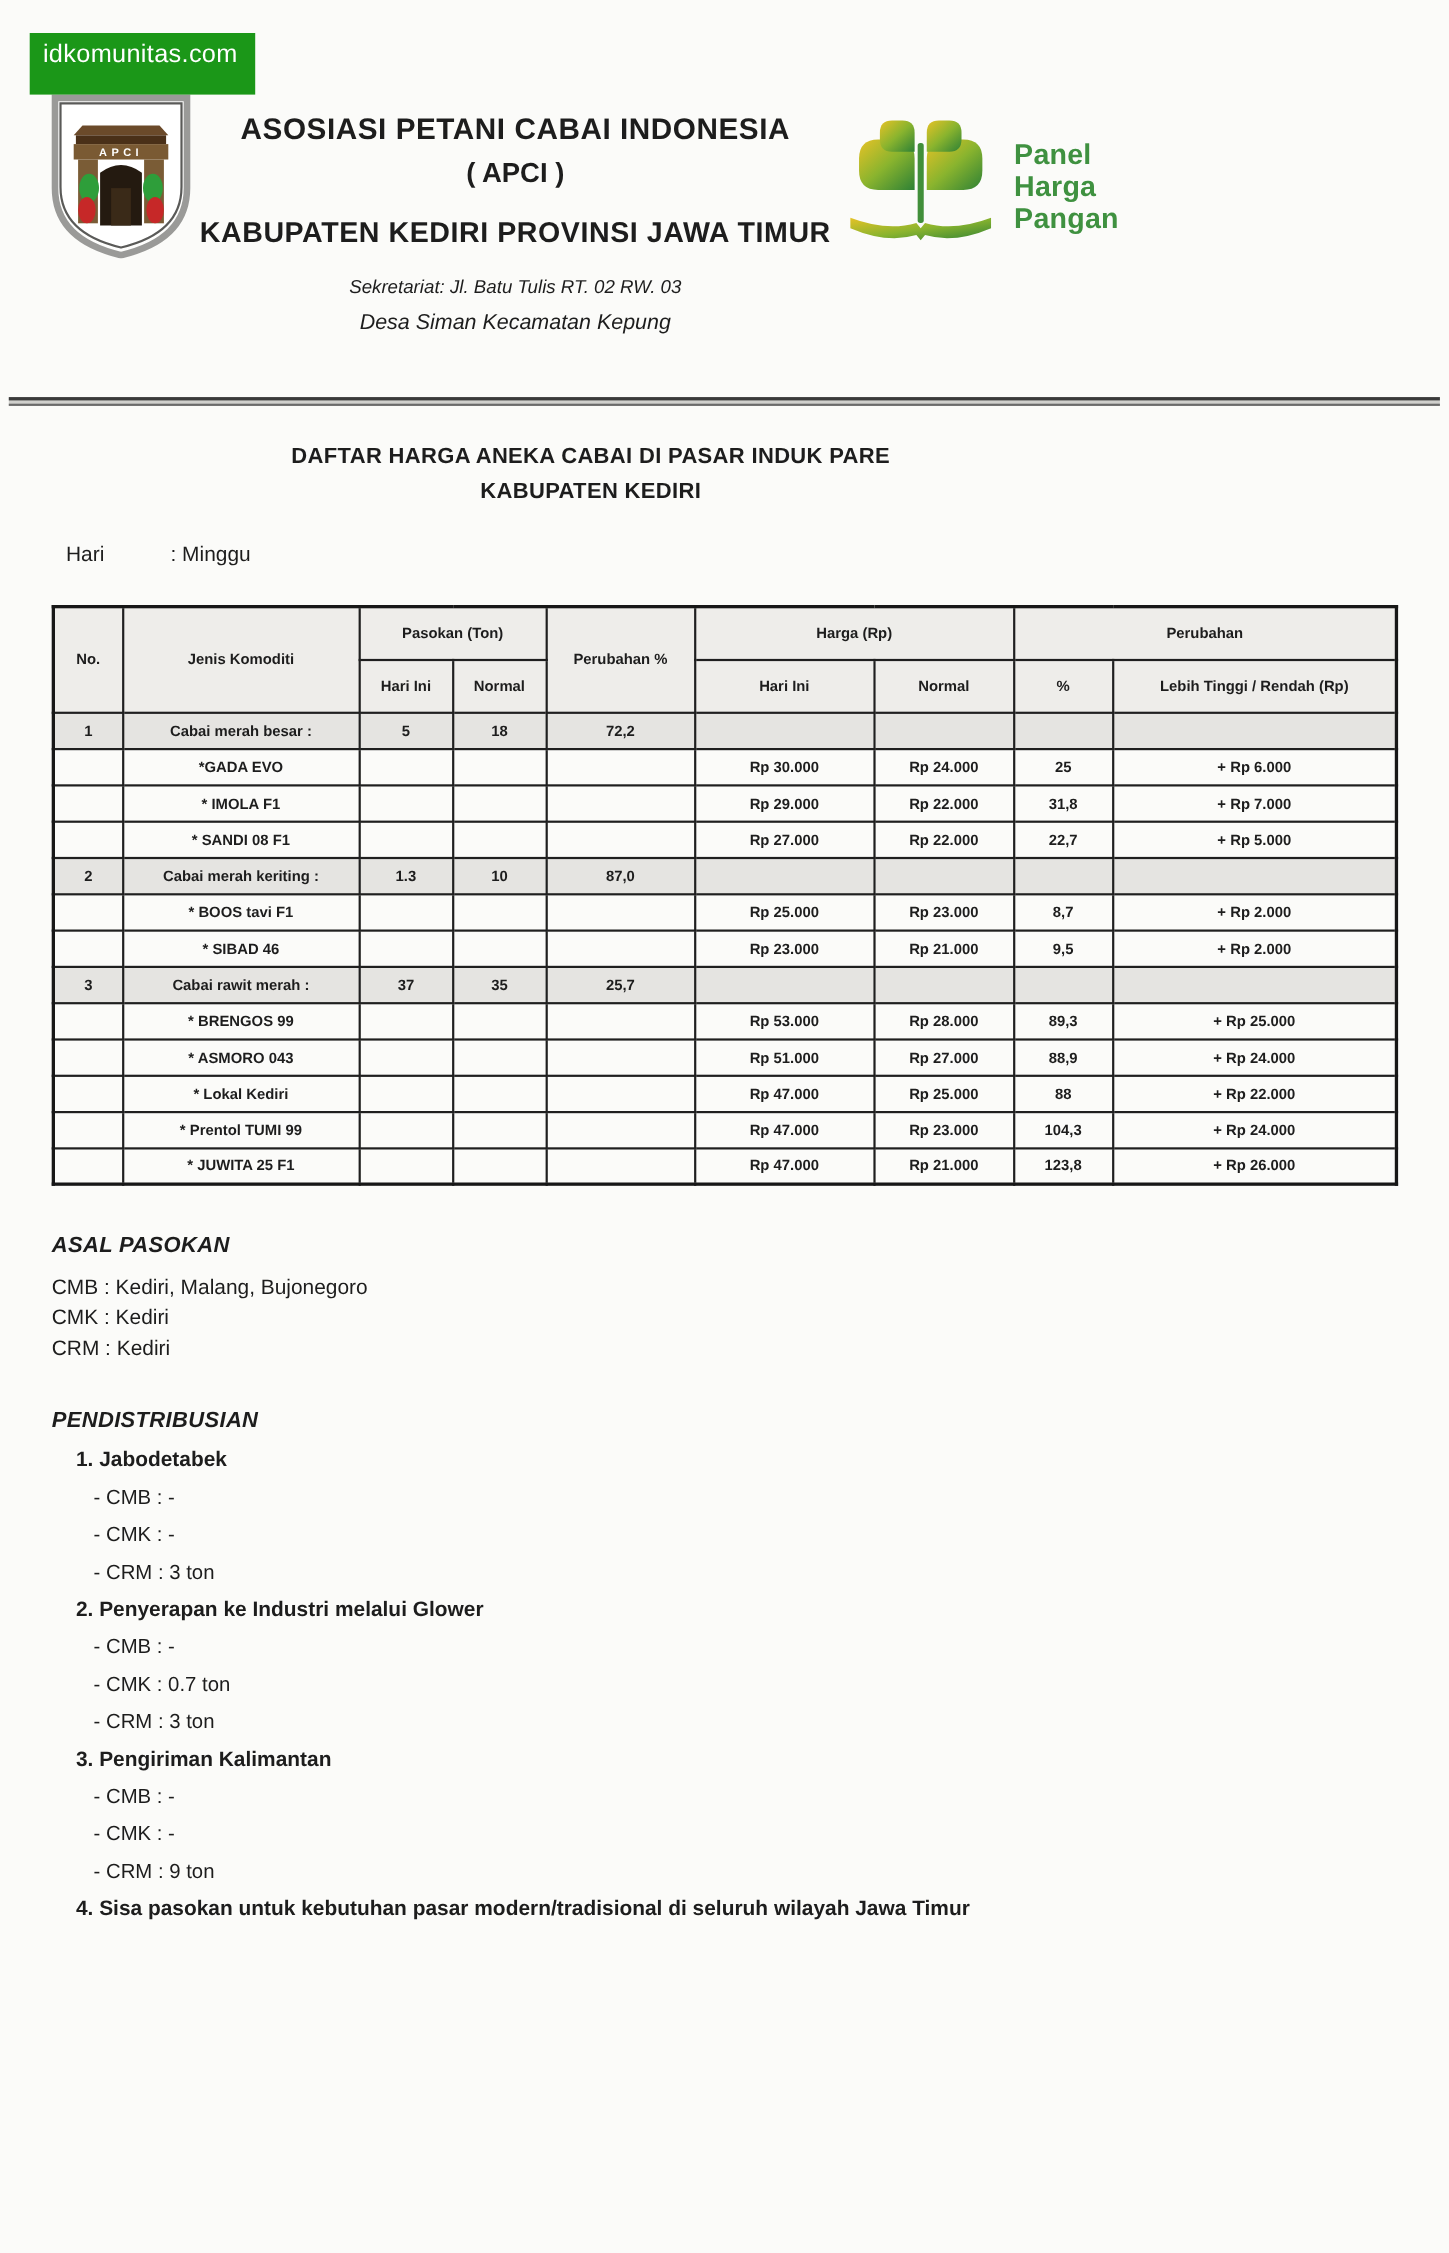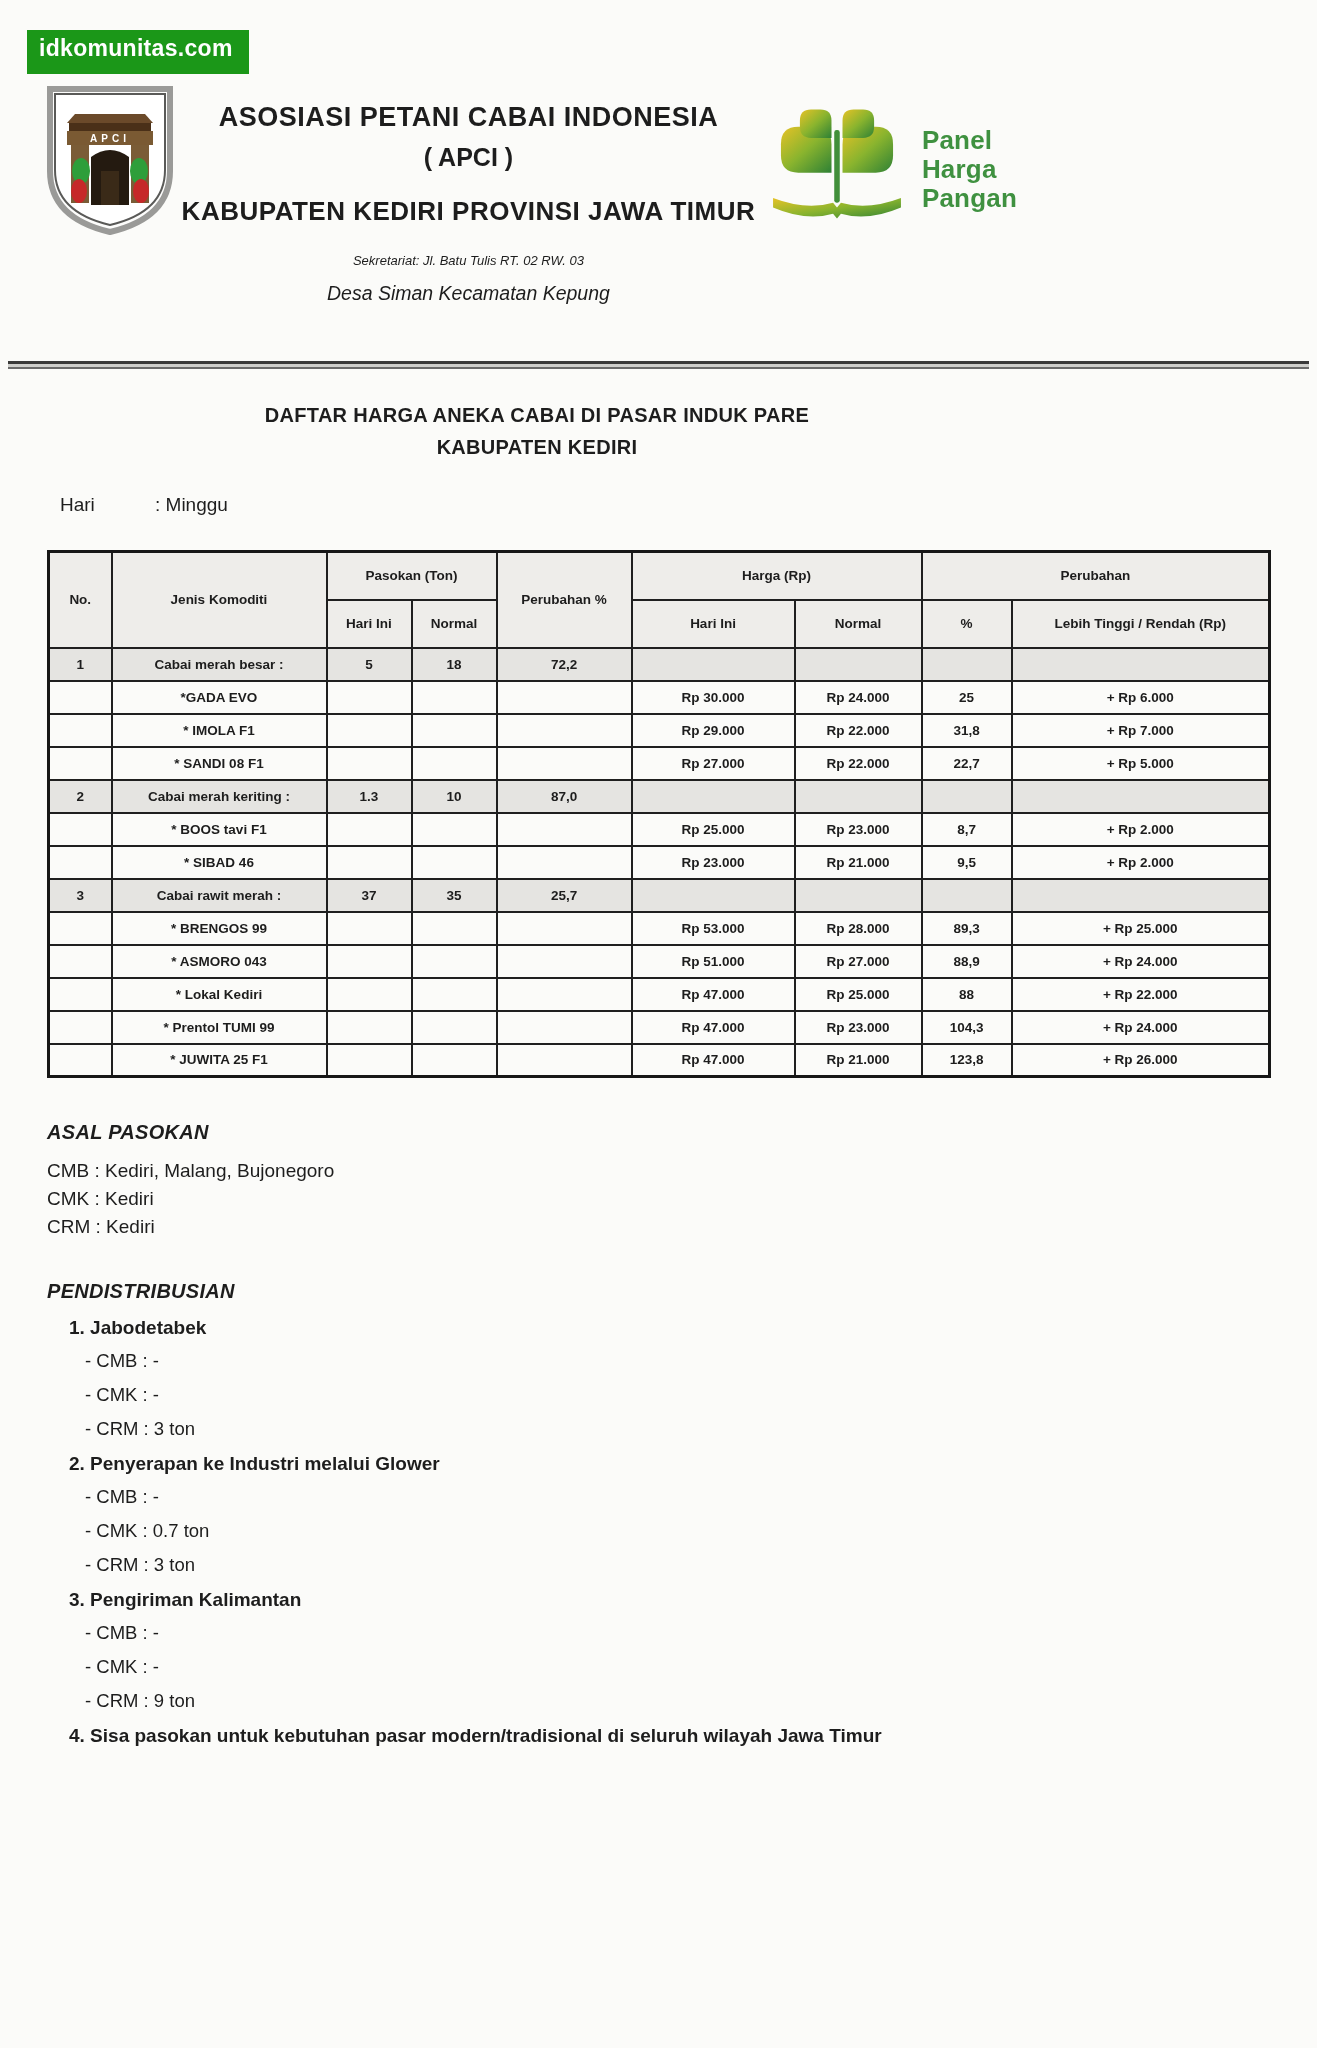--- a/index.html
+++ b/index.html
@@ -8,32 +8,32 @@
     width: 1317px; height: 2048px;
     background: #fbfbf9;
     font-family: "Liberation Sans", sans-serif;
     color: #1d1d1d;
     position: relative;
     overflow: hidden;
   }
   
   .watermark {
     position: absolute; top: 30px; left: 27px;
-    color: #fff; font-size: 23px; font-weight: 700;
-    padding: 5px 16px 12px 12px;
+    color: #fff; font-size: 23px; font-weight: 400;
+    padding: 5px 16px 24px 12px;
     letter-spacing: 0.3px;
   }
   
   header { display: flex; align-items: flex-start; padding: 0 300px 0 45px; margin-top: 82px; }
   .apci-logo { flex: 0 0 130px; margin-top: 3px; }
   .org-block { flex: 1; text-align: center; padding-top: 18px; }
   .org1 { font-size: 27px; font-weight: 700; line-height: 34px; letter-spacing: 0.5px; }
   .org2 { font-size: 25px; font-weight: 700; line-height: 31px; margin-top: 8px; }
   .org3 { font-size: 26px; font-weight: 700; line-height: 32px; margin-top: 22px; letter-spacing: 0.5px; }
-  .sek  { font-style: italic; font-size: 13px; line-height: 24px; margin-top: 22px; }
+  .sek  { font-style: italic; font-size: 17px; line-height: 24px; margin-top: 22px; }
   .desa { font-style: italic; font-size: 19.5px; line-height: 24px; margin-top: 8px; }
   .panel-logo { flex: 0 0 232px; display: flex; align-items: center; gap: 10px; padding-top: 24px; }
   .panel-text { font-weight: 700; font-size: 26px; line-height: 29px; letter-spacing: 0.2px; }
   
   .double-rule {
     margin: 56px 8px 0 8px; height: 8px;
     border-top: 3px solid #3a3a3a; border-bottom: 2px solid #6a6a6a;
     background: #cfcfcc;
   }
   

